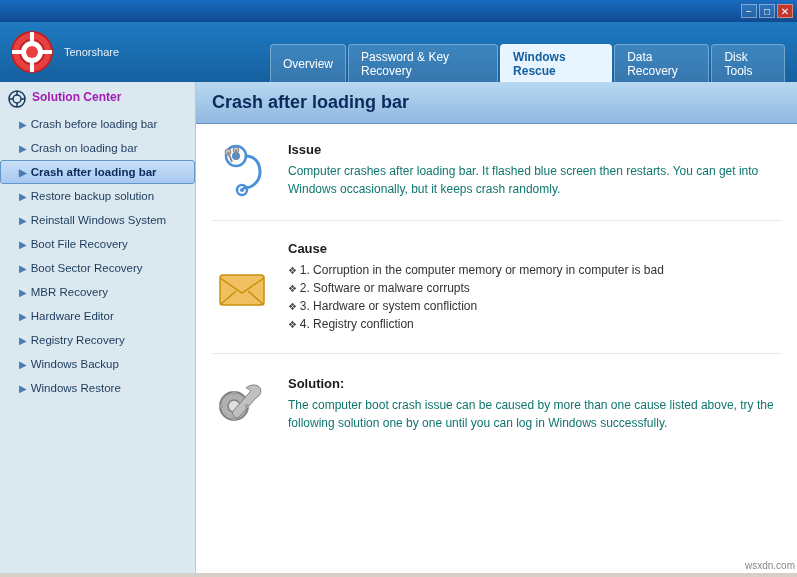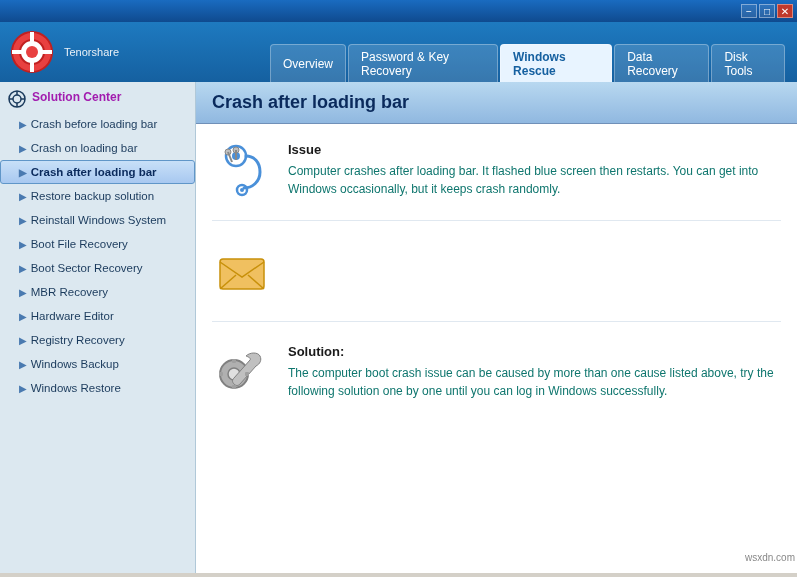--- a/index.html
+++ b/index.html
@@ -220,21 +220,21 @@
       font-weight: bold;
     }
 
     
     .content::-webkit-scrollbar { width: 14px; }
     .content::-webkit-scrollbar-track { background: #e0e8f0; }
     .content::-webkit-scrollbar-thumb { background: #90a8c0; border: 1px solid #7090a8; }
 
     .watermark {
       position: absolute;
-      bottom: 10px;
+      bottom: 2px;
       right: 2px;
       font-size: 10px;
       color: #888;
     }
 
     
   </style>
 </head>
 <body>
 
@@ -369,20 +369,27 @@
         <div class="section-icon">
 
           <svg width="56" height="56" viewBox="0 0 56 56">
             <rect x="6" y="16" width="44" height="30" rx="3" fill="#f0c060" stroke="#c8900a" stroke-width="1.5"></rect>
             <path d="M6 19 L28 34 L50 19" fill="none" stroke="#c8900a" stroke-width="1.5"></path>
             <line x1="6" y1="46" x2="22" y2="32" stroke="#c8900a" stroke-width="1.5"></line>
             <line x1="50" y1="46" x2="34" y2="32" stroke="#c8900a" stroke-width="1.5"></line>
           </svg>
         </div>
         <div class="section-text">
+          <div class="section-title">Cause</div>
+          <ul class="bullet-list">
+            <li>1. Corruption in the computer memory or memory in computer is bad</li>
+            <li>2. Software or malware corrupts</li>
+            <li>3. Hardware or system confliction</li>
+            <li>4. Registry confliction</li>
+          </ul>
         </div>
       </div>
 
       <div class="content-section">
         <div class="section-icon">
 
           <svg width="60" height="60" viewBox="0 0 60 60">
 
             <circle cx="22" cy="32" r="14" fill="#b0b0b0" stroke="#808080" stroke-width="2"></circle>
             <circle cx="22" cy="32" r="6" fill="#e0e0e0" stroke="#808080" stroke-width="1.5"></circle>

